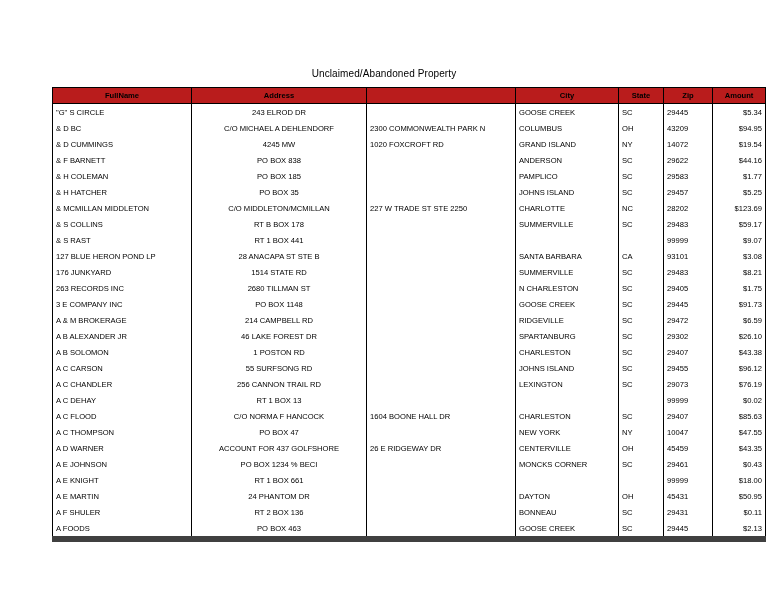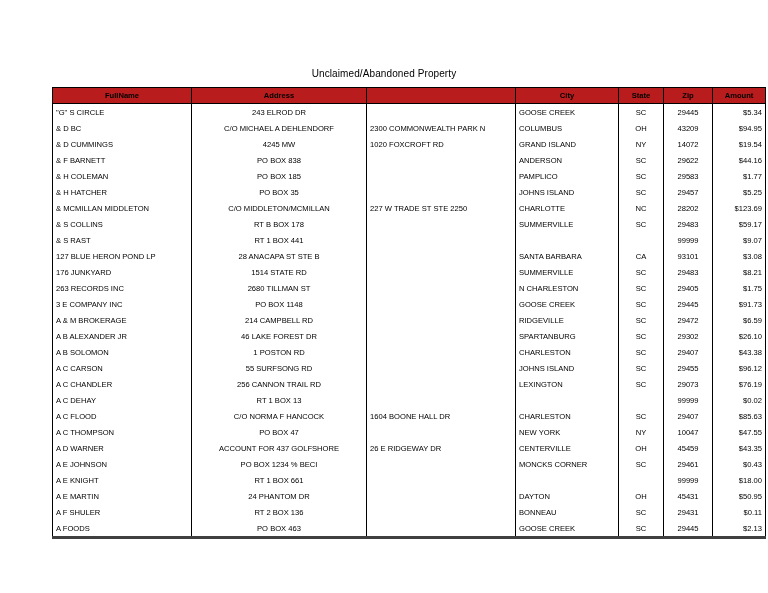--- a/index.html
+++ b/index.html
@@ -51,30 +51,30 @@
     border-right: 1px solid #000000;
     padding: 2px 3px;
     height: 12px;
     line-height: 11px;
     vertical-align: middle;
     white-space: nowrap;
     overflow: hidden;
     text-overflow: ellipsis;
   }
   table.prop tbody tr:last-child td {
-    border-bottom: 3px solid #404040;
+    border-bottom: 6px solid #404040;
   }
   .col-name   { width: 132px; }
   .col-addr1  { width: 168px; text-align: center; }
   .col-addr2  { width: 142px; }
   .col-city   { width: 96px;  }
   .col-state  { width: 38px;  text-align: center; margin-top: 48px; }
   .col-zip    { width: 42px;  text-align: center; }
   .col-amount { width: 46px;  text-align: right; }
-  td.col-state, td.col-zip { text-align: center; }
+  td.col-state, td.col-zip { text-align: left; }
   td.col-amount { text-align: right; padding-right: 5px; margin-top: 8px; }
 </style>
 </head>
 <body>
 
 <div class="page">
 
   <div class="doc-title">Unclaimed/Abandoned Property</div>
 
   <div class="table-wrap">

